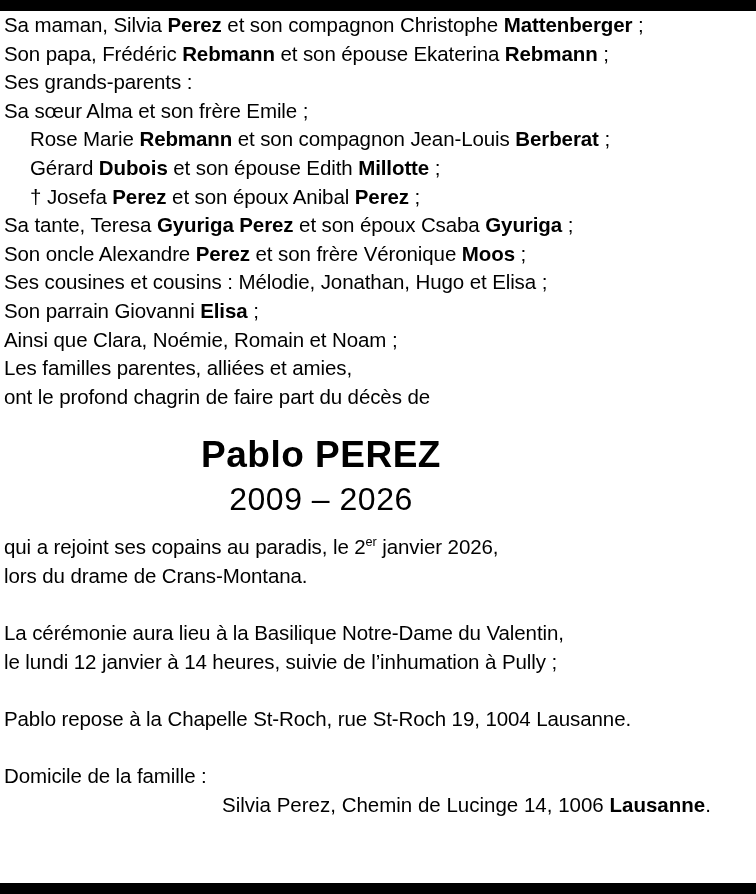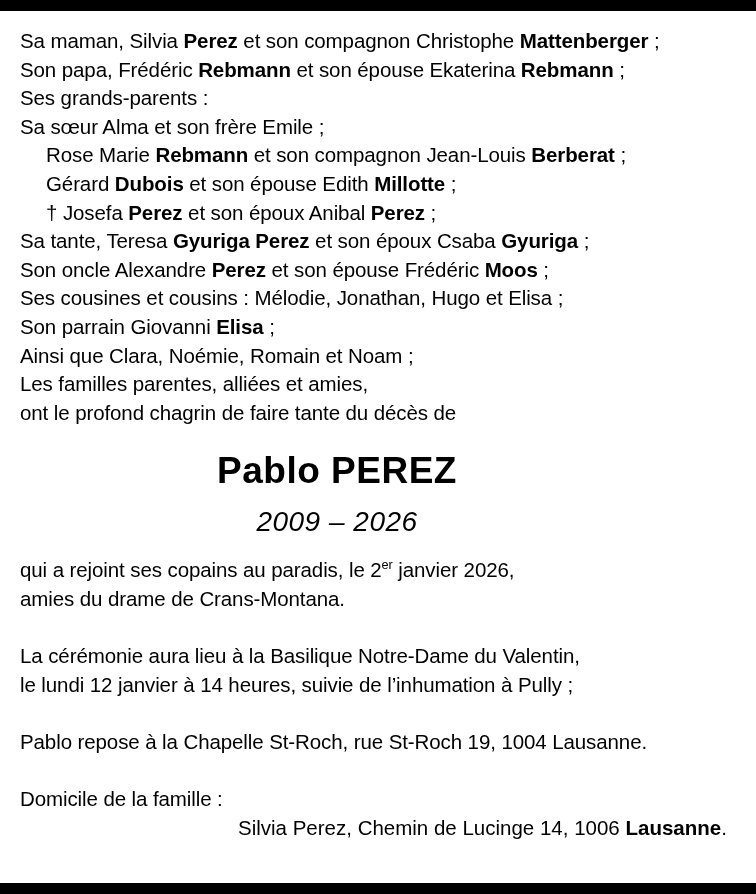--- a/index.html
+++ b/index.html
@@ -30,21 +30,21 @@
     bottom: 0;
     width: 756px;
     height: 11px;
     background: #000000;
   }
   .content {
     position: absolute;
     left: 0;
     top: 11px;
     width: 642px;
-    padding: 16px;
+    padding: 0;
   }
   .line {
     font-size: 20.5px;
     line-height: 28.6px;
     padding-left: 4px;
     white-space: pre;
     letter-spacing: -0.1px;
   }
   .line.indent {
     padding-left: 30px;
@@ -56,26 +56,25 @@
     text-align: center;
     margin-top: 22px;
   }
   .deceased-name {
     font-size: 37px;
     line-height: 44px;
     font-weight: bold;
     letter-spacing: 0.5px;
   }
   .deceased-years {
-    font-size: 28px;
+    font-size: 32px;
     line-height: 36px;
     font-weight: normal;
     letter-spacing: 0.5px;
-    margin-top: 11px;
-    font-style: italic;
+    margin-top: 4px;
   }
   .after-name {
     margin-top: 16px;
   }
   .addr-line {
     font-size: 20.5px;
     line-height: 28.6px;
     padding-left: 222px;
     white-space: pre;
   }
@@ -96,36 +95,36 @@
 
     <div id="family-list">
         <div class="line"><span>Sa maman, Silvia </span><b>Perez</b><span> et son compagnon Christophe </span><b>Mattenberger</b><span> ;</span></div>
         <div class="line"><span>Son papa, Frédéric </span><b>Rebmann</b><span> et son épouse Ekaterina </span><b>Rebmann</b><span> ;</span></div>
         <div class="line"><span>Ses grands-parents :</span></div>
         <div class="line"><span>Sa sœur Alma et son frère Emile ;</span></div>
         <div class="line indent"><span>Rose Marie </span><b>Rebmann</b><span> et son compagnon Jean-Louis </span><b>Berberat</b><span> ;</span></div>
         <div class="line indent"><span>Gérard </span><b>Dubois</b><span> et son épouse Edith </span><b>Millotte</b><span> ;</span></div>
         <div class="line indent"><span>† Josefa </span><b>Perez</b><span> et son époux Anibal </span><b>Perez</b><span> ;</span></div>
         <div class="line"><span>Sa tante, Teresa </span><b>Gyuriga Perez</b><span> et son époux Csaba </span><b>Gyuriga</b><span> ;</span></div>
-        <div class="line"><span>Son oncle Alexandre </span><b>Perez</b><span> et son épouse Frédéric </span><b>Moos</b><span> ;</span></div>
+        <div class="line"><span>Son oncle Alexandre </span><b>Perez</b><span> et son frère Véronique </span><b>Moos</b><span> ;</span></div>
         <div class="line"><span>Ses cousines et cousins : Mélodie, Jonathan, Hugo et Elisa ;</span></div>
         <div class="line"><span>Son parrain Giovanni </span><b>Elisa</b><span> ;</span></div>
         <div class="line"><span>Ainsi que Clara, Noémie, Romain et Noam ;</span></div>
         <div class="line"><span>Les familles parentes, alliées et amies,</span></div>
-        <div class="line"><span>ont le profond chagrin de faire tante du décès de</span></div>
+        <div class="line"><span>ont le profond chagrin de faire part du décès de</span></div>
       </div>
 
     <div class="name-block">
       <div class="deceased-name">Pablo PEREZ</div>
       <div class="deceased-years">2009 – 2026</div>
     </div>
 
     <div class="after-name" id="after-name-list">
         <div class="line"><span>qui a rejoint ses copains au paradis, le 2</span><sup>er</sup><span> janvier 2026,</span></div>
-        <div class="line"><span>amies du drame de Crans-Montana.</span></div>
+        <div class="line"><span>lors du drame de Crans-Montana.</span></div>
         <div class="line">&nbsp;</div>
         <div class="line"><span>La cérémonie aura lieu à la Basilique Notre-Dame du Valentin,</span></div>
         <div class="line"><span>le lundi 12 janvier à 14 heures, suivie de l’inhumation à Pully ;</span></div>
         <div class="line">&nbsp;</div>
         <div class="line"><span>Pablo repose à la Chapelle St-Roch, rue St-Roch 19, 1004 Lausanne.</span></div>
         <div class="line">&nbsp;</div>
         <div class="line"><span>Domicile de la famille :</span></div>
       </div>
 
     <div id="address-list">

